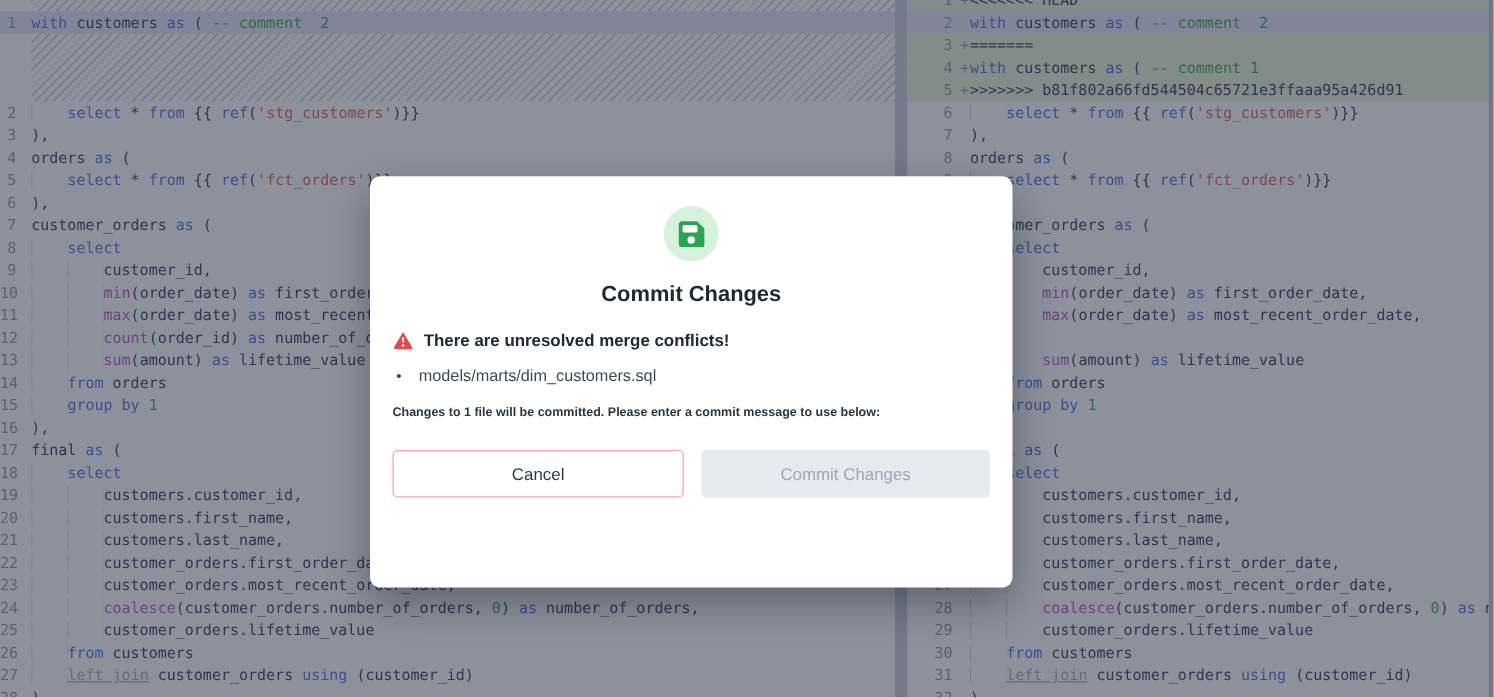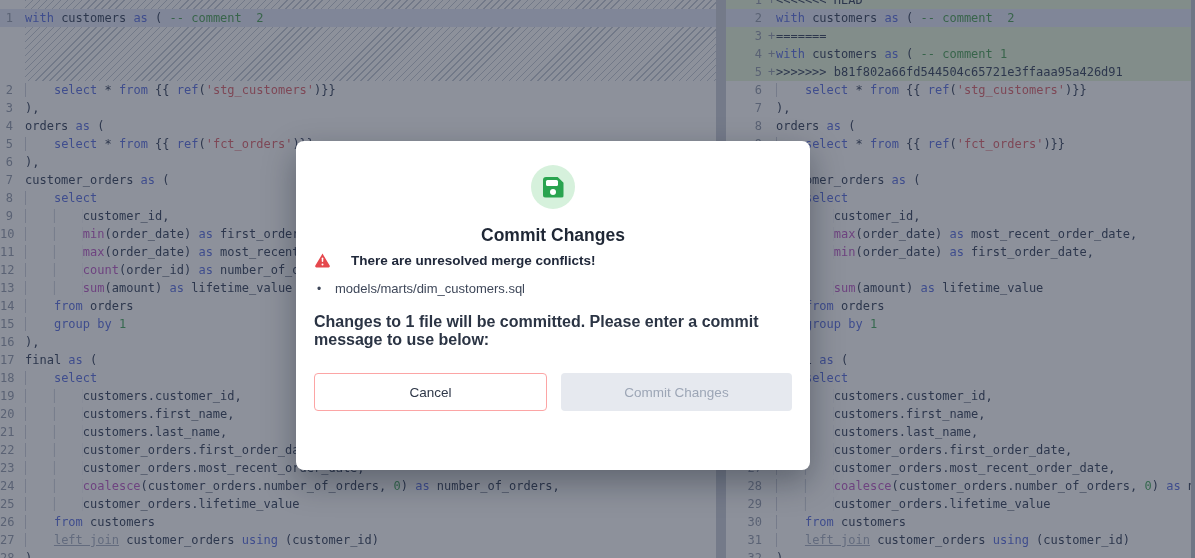--- a/index.html
+++ b/index.html
@@ -42,25 +42,25 @@
     background:#fff;border-radius:8px;box-shadow:0 12px 32px rgba(10,16,30,0.35);
     padding:3px 18px;box-sizing:border-box;}
   .modal-icon-wrap{width:44px;height:44px;border-radius:50%;background:var(--greenLight);
     margin:21px auto 0;display:flex;align-items:center;justify-content:center;}
   .floppy{position:relative;width:21px;height:21px;background:var(--green);border-radius:3px;
     clip-path:polygon(0 0,70% 0,100% 30%,100% 100%,0 100%);}
   .floppy .label{position:absolute;top:3px;left:3px;width:12px;height:6px;background:#fff;border-radius:1.5px;}
   .floppy .dot{position:absolute;bottom:3px;left:50%;transform:translateX(-50%);
     width:6px;height:6px;background:#fff;border-radius:50%;}
   .modal-title{margin:16px 0 0;text-align:center;font-size:17.5px;font-weight:700;color:#1f2735;}
-  .warn-row{display:flex;align-items:center;gap:20px;margin-top:6px;}
+  .warn-row{display:flex;align-items:center;gap:8px;margin-top:18px;}
   .warn-row .txt{font-size:13.5px;font-weight:700;color:#20283a;}
   .file-row{display:flex;align-items:center;margin-top:13px;font-size:13px;color:#3e4759;}
   .file-row .bullet{width:18px;text-align:left;padding-left:3px;font-size:12px;}
-  .prompt{margin-top:17px;font-size:16px;font-weight:700;color:#2b3444;}
+  .prompt{margin-top:17px;font-size:10px;font-weight:700;color:#2b3444;}
   .ta-wrap{position:relative;margin-top:8px;}
   .ta-wrap textarea{display:block;width:100%;height:59px;box-sizing:border-box;
     border:2px solid var(--teal);border-radius:6px;padding:8px 10px;resize:both;
     font-family:"Liberation Sans",sans-serif;font-size:13.5px;color:#2b3444;outline:none;}
   .ta-wrap textarea::placeholder{color:#8a94a8;opacity:1;}
   .caret{position:absolute;left:12px;top:8px;width:1.5px;height:17px;background:#2b3444;pointer-events:none;}
   .btn-row{display:flex;gap:14px;margin-top:24px;}
   .btn{flex:1;height:38px;border-radius:4px;font-family:"Liberation Sans",sans-serif;
     font-size:13.5px;cursor:pointer;}
   .btn-cancel{background:#fff;border:1px solid #fca5a5;color:#2e3748;}
@@ -115,22 +115,22 @@
           <div class="crow hl-add"><div class="gut"><span class="num">4</span><span class="mark">+</span></div><div class="code"><span class="t-kw">with</span><span class="t-pl"> customers </span><span class="t-kw">as</span><span class="t-pl"> ( </span><span class="t-cm">-- comment 1</span></div></div>
           <div class="crow hl-add"><div class="gut"><span class="num">5</span><span class="mark">+</span></div><div class="code"><span class="t-pl">&gt;&gt;&gt;&gt;&gt;&gt;&gt; b81f802a66fd544504c65721e3ffaaa95a426d91</span></div></div>
           <div class="crow"><div class="gut"><span class="num">6</span></div><div class="code"><span class="t-in">    </span><span class="t-kw">select</span><span class="t-pl"> * </span><span class="t-kw">from</span><span class="t-pl"> {{ </span><span class="t-kw">ref</span><span class="t-pl">(</span><span class="t-st">'stg_customers'</span><span class="t-pl">)}}</span></div></div>
           <div class="crow"><div class="gut"><span class="num">7</span></div><div class="code"><span class="t-pl">),</span></div></div>
           <div class="crow"><div class="gut"><span class="num">8</span></div><div class="code"><span class="t-pl">orders </span><span class="t-kw">as</span><span class="t-pl"> (</span></div></div>
           <div class="crow"><div class="gut"><span class="num">9</span></div><div class="code"><span class="t-in">    </span><span class="t-kw">select</span><span class="t-pl"> * </span><span class="t-kw">from</span><span class="t-pl"> {{ </span><span class="t-kw">ref</span><span class="t-pl">(</span><span class="t-st">'fct_orders'</span><span class="t-pl">)}}</span></div></div>
           <div class="crow"><div class="gut"><span class="num">10</span></div><div class="code"><span class="t-pl">),</span></div></div>
           <div class="crow"><div class="gut"><span class="num">11</span></div><div class="code"><span class="t-pl">customer_orders </span><span class="t-kw">as</span><span class="t-pl"> (</span></div></div>
           <div class="crow"><div class="gut"><span class="num">12</span></div><div class="code"><span class="t-in">    </span><span class="t-kw">select</span></div></div>
           <div class="crow"><div class="gut"><span class="num">13</span></div><div class="code"><span class="t-in">        </span><span class="t-pl">customer_id,</span></div></div>
+          <div class="crow"><div class="gut"><span class="num">14</span></div><div class="code"><span class="t-in">        </span><span class="t-fn">min</span><span class="t-pl">(order_date) </span><span class="t-kw">as</span><span class="t-pl"> first_order_date,</span></div></div>
           <div class="crow"><div class="gut"><span class="num">15</span></div><div class="code"><span class="t-in">        </span><span class="t-fn">max</span><span class="t-pl">(order_date) </span><span class="t-kw">as</span><span class="t-pl"> most_recent_order_date,</span></div></div>
-          <div class="crow"><div class="gut"><span class="num">14</span></div><div class="code"><span class="t-in">        </span><span class="t-fn">min</span><span class="t-pl">(order_date) </span><span class="t-kw">as</span><span class="t-pl"> first_order_date,</span></div></div>
           <div class="crow"><div class="gut"><span class="num">16</span></div></div>
           <div class="crow"><div class="gut"><span class="num">17</span></div><div class="code"><span class="t-in">        </span><span class="t-fn">sum</span><span class="t-pl">(amount) </span><span class="t-kw">as</span><span class="t-pl"> lifetime_value</span></div></div>
           <div class="crow"><div class="gut"><span class="num">18</span></div><div class="code"><span class="t-in">    </span><span class="t-kw">from</span><span class="t-pl"> orders</span></div></div>
           <div class="crow"><div class="gut"><span class="num">19</span></div><div class="code"><span class="t-in">    </span><span class="t-kw">group by</span><span class="t-pl"> </span><span class="t-nu">1</span></div></div>
           <div class="crow"><div class="gut"><span class="num">20</span></div><div class="code"><span class="t-pl">),</span></div></div>
           <div class="crow"><div class="gut"><span class="num">21</span></div><div class="code"><span class="t-pl">final </span><span class="t-kw">as</span><span class="t-pl"> (</span></div></div>
           <div class="crow"><div class="gut"><span class="num">22</span></div><div class="code"><span class="t-in">    </span><span class="t-kw">select</span></div></div>
           <div class="crow"><div class="gut"><span class="num">23</span></div><div class="code"><span class="t-in">        </span><span class="t-pl">customers.customer_id,</span></div></div>
           <div class="crow"><div class="gut"><span class="num">24</span></div><div class="code"><span class="t-in">        </span><span class="t-pl">customers.first_name,</span></div></div>
           <div class="crow"><div class="gut"><span class="num">25</span></div><div class="code"><span class="t-in">        </span><span class="t-pl">customers.last_name,</span></div></div>

